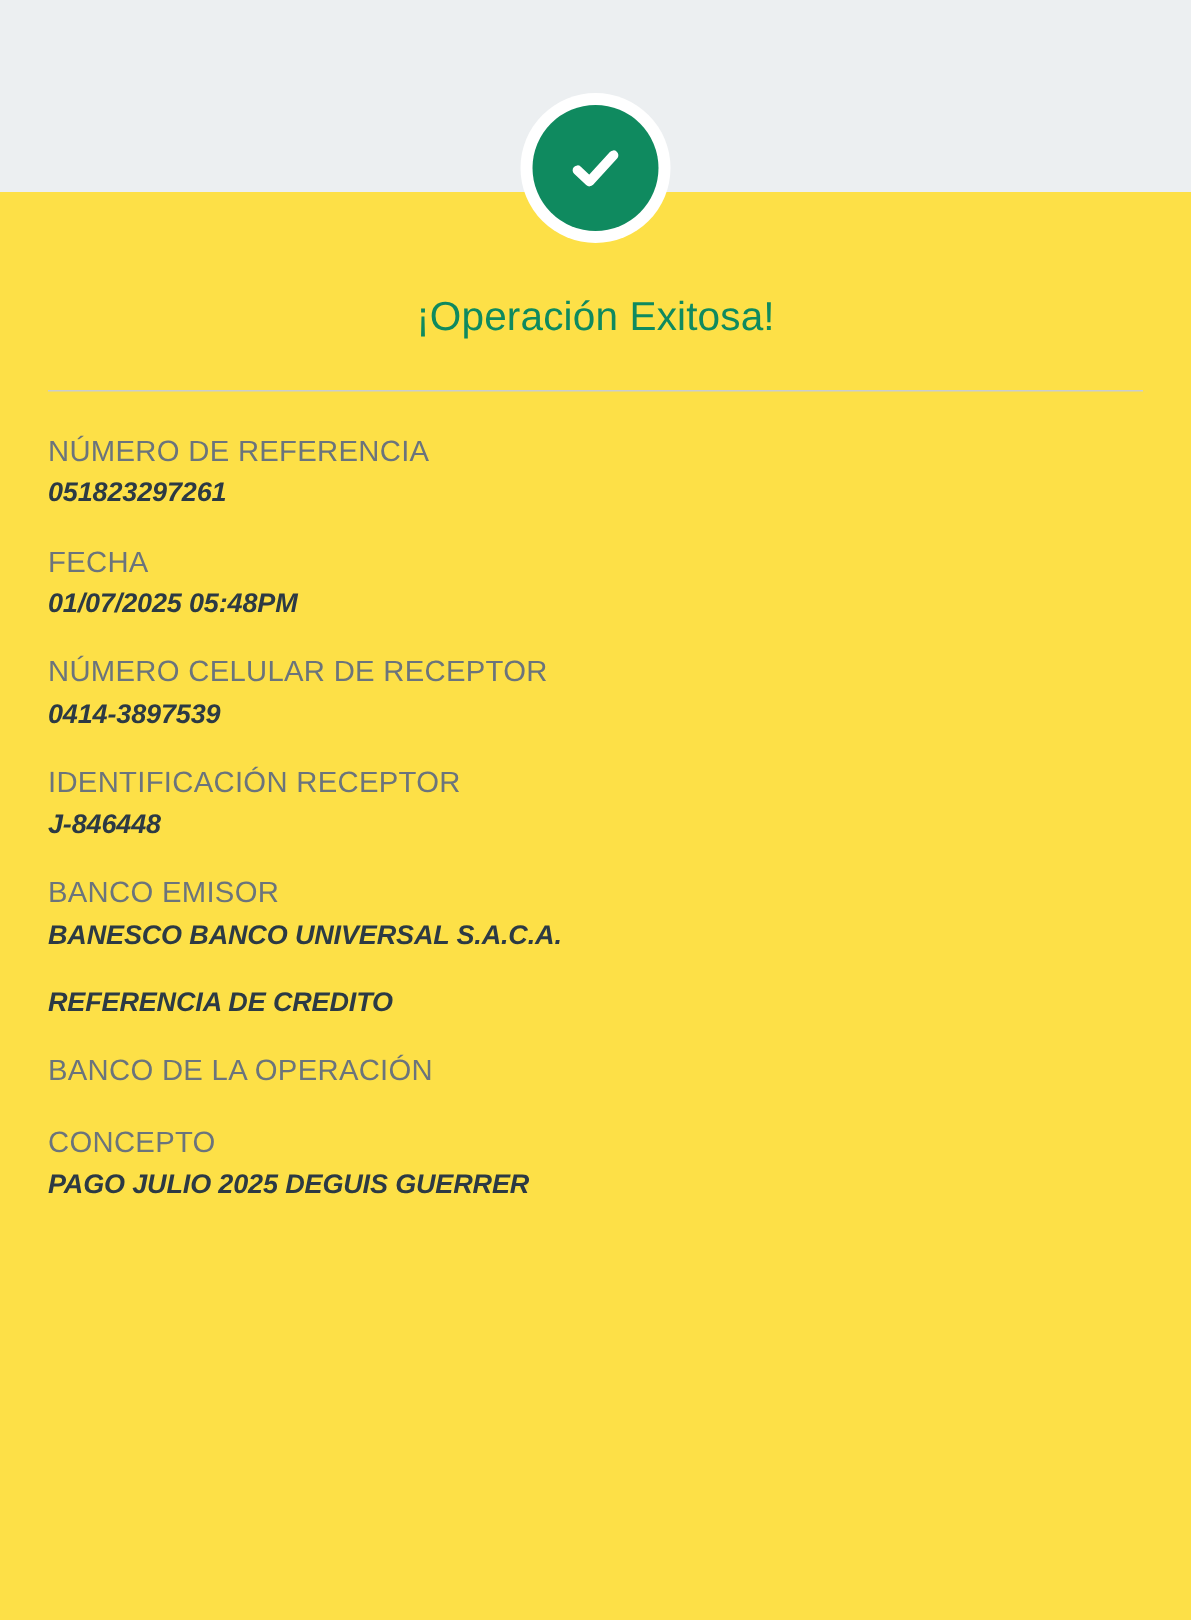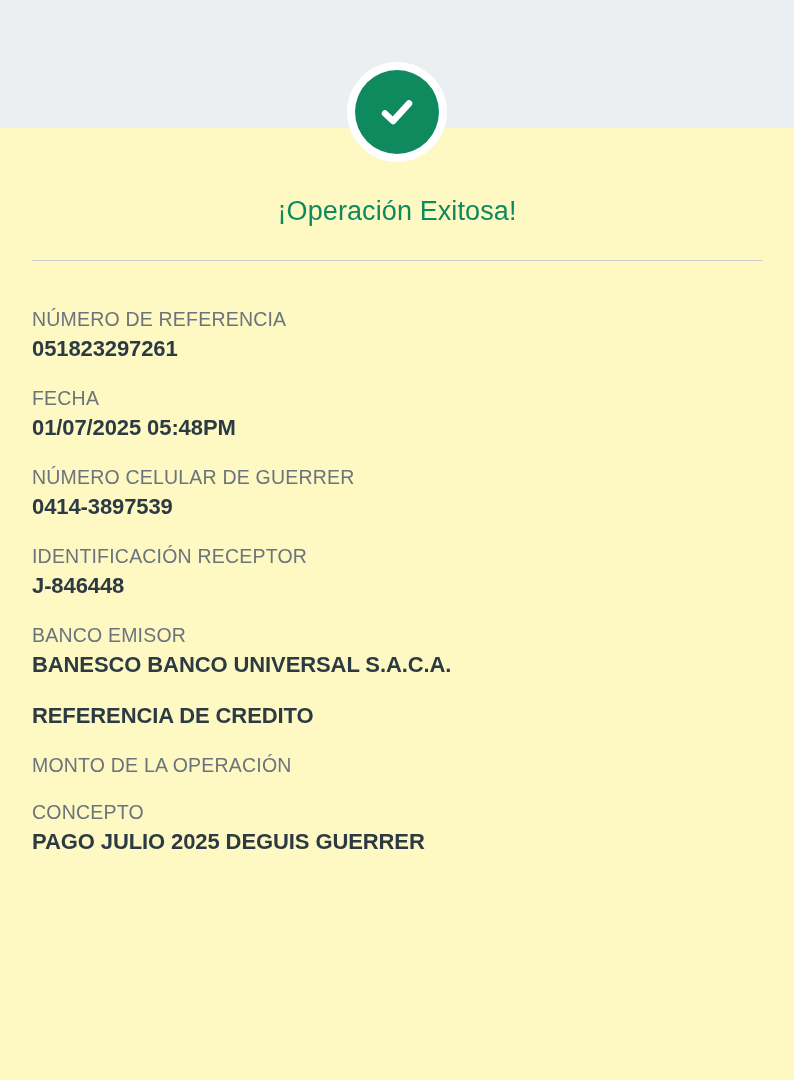--- a/index.html
+++ b/index.html
@@ -10,21 +10,21 @@
     width: 794px;
     height: 1080px;
     background: #ffffff;
     font-family: "Liberation Sans", sans-serif;
     overflow: hidden;
   }
   .screen {
     position: relative;
     width: 794px;
     height: 1080px;
-    background: #fef9c3;
+    background: #fde047;
     box-sizing: border-box;
   }
   
   .banner {
     position: absolute;
     top: 0;
     left: 0;
     width: 794px;
     height: 128px;
     background: #eceff1;
@@ -73,46 +73,47 @@
   .divider {
     position: absolute;
     top: 260px;
     left: 32px;
     width: 730px;
     height: 1px;
     background: #c9cdd1;
   }
   .fields {
     position: absolute;
-    top: 306px;
+    top: 288px;
     left: 32px;
     width: 730px;
   }
   .field {
     margin-bottom: 21px;
   }
   .field:last-child {
     margin-bottom: 0;
   }
   .field-label {
     color: #6b747c;
     font-size: 19.5px;
     font-weight: 400;
     letter-spacing: 0.2px;
     line-height: 1.35;
     white-space: nowrap;
   }
   .field-value {
     color: #2c3a44;
-    font-size: 22px;
+    font-size: 18px;
     font-weight: 700;
     letter-spacing: -0.1px;
     line-height: 1.35;
     margin-top: 2px;
     white-space: nowrap;
+    font-style: italic;
   }
 </style>
 </head>
 <body>
 
 <div class="screen">
 
   <div class="banner"></div>
 
   <div class="badge-wrap">
@@ -136,40 +137,40 @@
       <div class="field-value">051823297261</div>
     </div>
 
     <div class="field">
       <div class="field-label">FECHA</div>
       <div class="field-value">01/07/2025 05:48PM</div>
     </div>
 
 
     <div class="field">
-      <div class="field-label">NÚMERO CELULAR DE GUERRER</div>
+      <div class="field-label">NÚMERO CELULAR DE RECEPTOR</div>
       <div class="field-value">0414-3897539</div>
     </div>
 
     <div class="field">
       <div class="field-label">IDENTIFICACIÓN RECEPTOR</div>
       <div class="field-value">J-846448</div>
     </div>
 
     <div class="field">
       <div class="field-label">BANCO EMISOR</div>
       <div class="field-value">BANESCO BANCO UNIVERSAL S.A.C.A.</div>
     </div>
 
     <div class="field">
       <div class="field-value">REFERENCIA DE CREDITO</div>
     </div>
 
     <div class="field">
-      <div class="field-label">MONTO DE LA OPERACIÓN</div>
+      <div class="field-label">BANCO DE LA OPERACIÓN</div>
     </div>
 
     <div class="field">
       <div class="field-label">CONCEPTO</div>
       <div class="field-value">PAGO JULIO 2025 DEGUIS GUERRER</div>
     </div>
 
   </div>
 </div>
 

